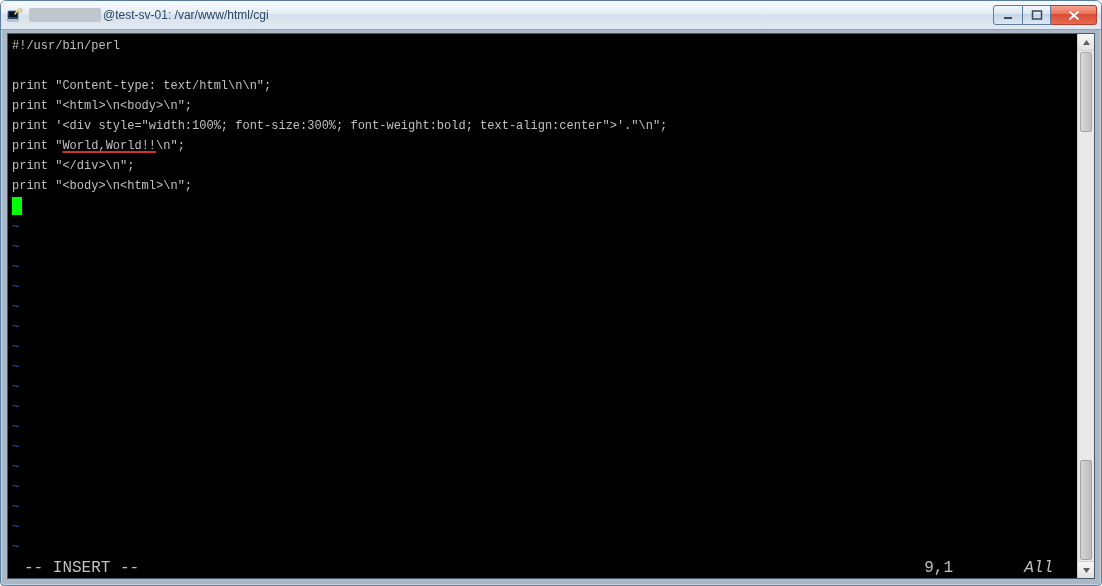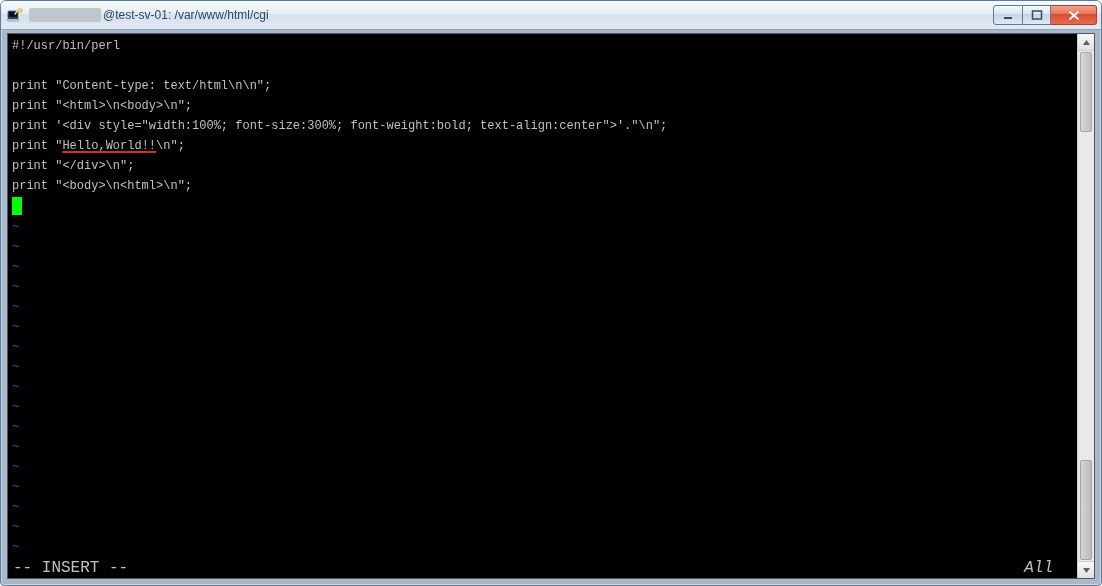--- a/index.html
+++ b/index.html
@@ -103,21 +103,21 @@
   }
   .cursor {
     display: inline-block;
     width: 10px; height: 18px;
     background: #00ff00;
     vertical-align: text-bottom;
     transform: translateY(1px);
   }
   .status-line {
     position: absolute;
-    left: 1px; right: 17px; bottom: 0;
+    left: 12px; right: 17px; bottom: 0;
     height: 20px;
     background: #000;
     color: #c0c0c0;
     font-family: "Consolas","Courier New",monospace;
     font-size: 16px;
     line-height: 20px;
     padding: 0 4px;
     display: flex;
   }
   .status-mode { flex: 0 0 auto; }
@@ -193,21 +193,21 @@
       </div>
     </div>
   </div>
 
   <div class="client-frame">
     <div class="terminal" id="terminal">#!/usr/bin/perl
 
 print "Content-type: text/html\n\n";
 print "&lt;html&gt;\n&lt;body&gt;\n";
 print '&lt;div style="width:100%; font-size:300%; font-weight:bold; text-align:center"&gt;'."\n";
-print "<span class="underline-red">Hello,World!!</span>\n";
+print "<span class="underline-red">World,World!!</span>\n";
 print "&lt;/div&gt;\n";
 print "&lt;body&gt;\n&lt;html&gt;\n";
 <span class="cursor"></span>
 <span class="tilde">~</span>
 <span class="tilde">~</span>
 <span class="tilde">~</span>
 <span class="tilde">~</span>
 <span class="tilde">~</span>
 <span class="tilde">~</span>
 <span class="tilde">~</span>
@@ -218,20 +218,21 @@
 <span class="tilde">~</span>
 <span class="tilde">~</span>
 <span class="tilde">~</span>
 <span class="tilde">~</span>
 <span class="tilde">~</span>
 <span class="tilde">~</span>
 </div>
 
     <div class="status-line">
       <span class="status-mode">-- INSERT --</span>
+      <span class="status-pos">9,1</span>
       <span class="status-view">All</span>
     </div>
 
     <div class="scrollbar">
       <div class="scroll-arrow">
         <svg width="9" height="9" viewBox="0 0 9 9">
             <path d="M4.5 2 L8 7 L1 7 Z" fill="#606060"></path>
           </svg>
       </div>
       <div class="scroll-thumb"></div>

